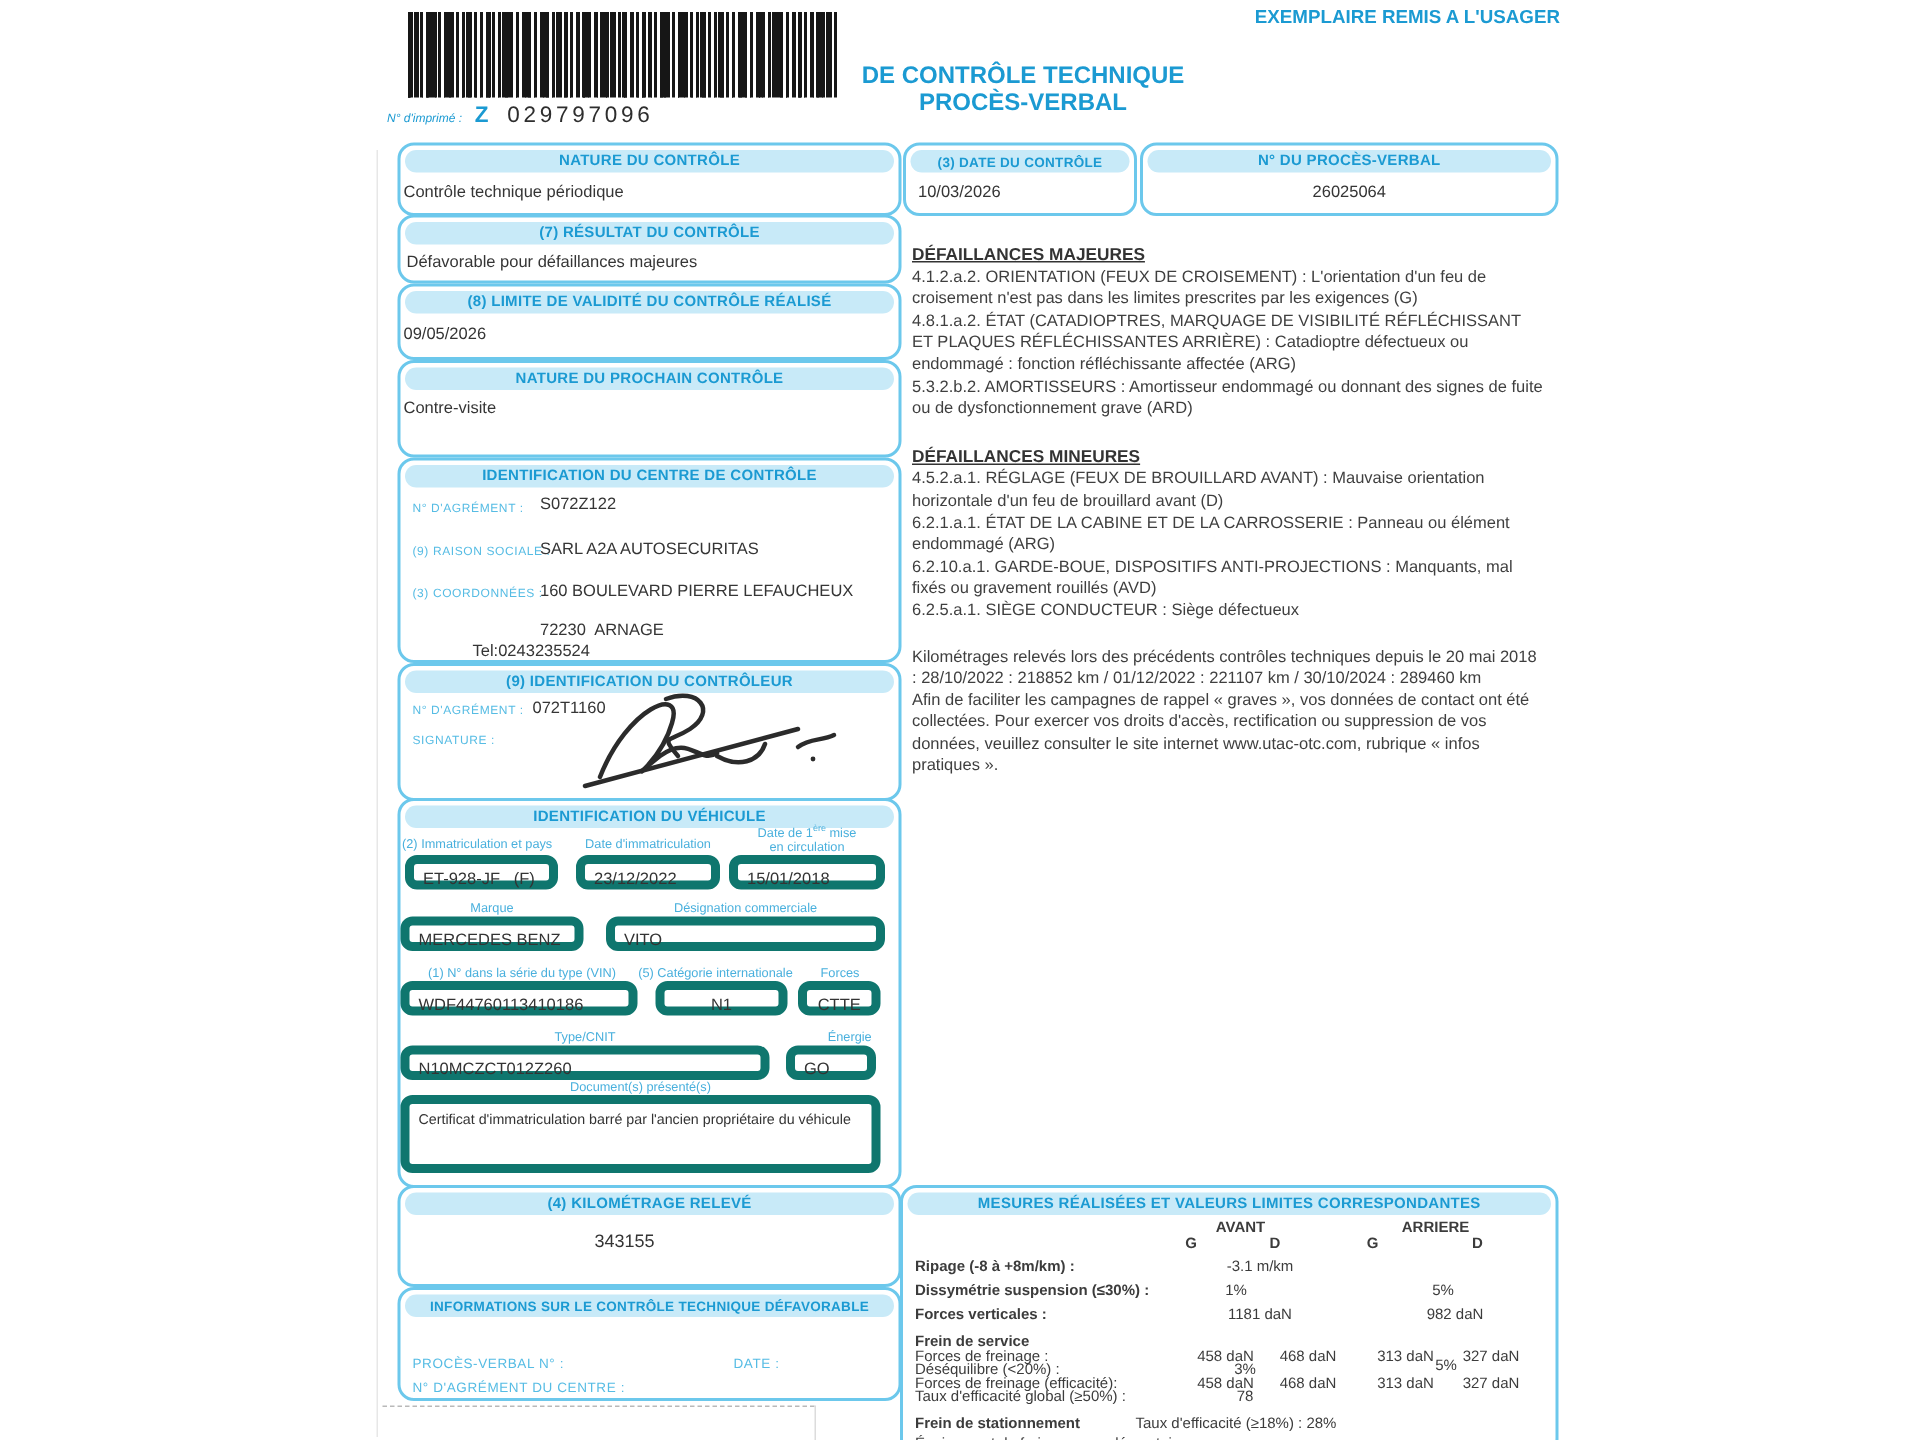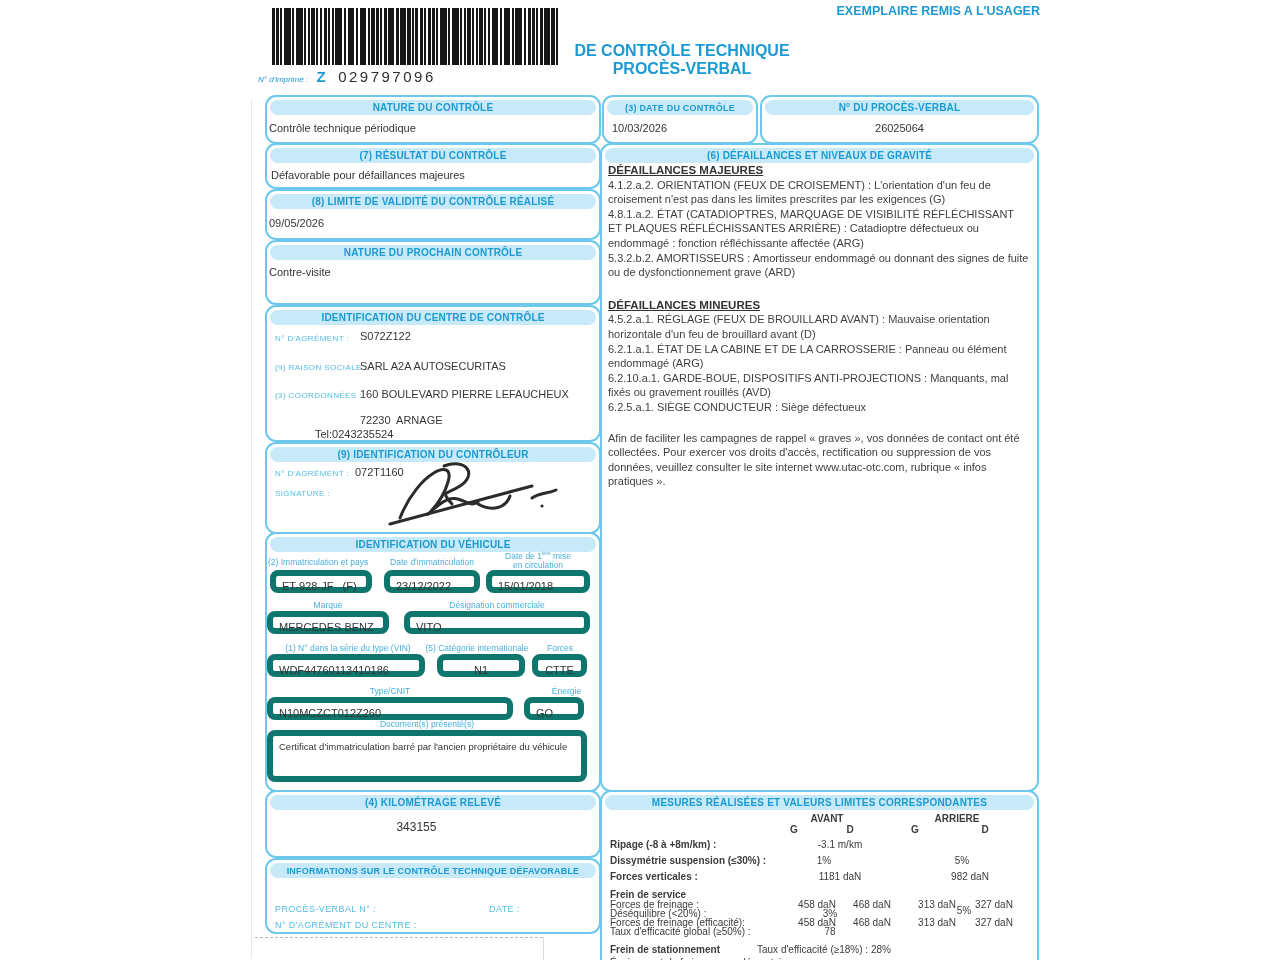--- a/index.html
+++ b/index.html
@@ -138,35 +138,33 @@
   <div class="sub" style="left:532px;top:654px;width:55px;height:23px;padding-left:0;text-align:center;">CTTE</div>
 
   <div class="slbl" style="left:267px;top:687px;width:246px;">Type/CNIT</div>
   <div class="slbl" style="left:534px;top:687px;width:65px;">Énergie</div>
   <div class="sub" style="left:267px;top:697px;width:246px;height:23px;">N10MCZCT012Z260</div>
   <div class="sub" style="left:524px;top:697px;width:60px;height:23px;">GO</div>
 
   <div class="slbl" style="left:267px;top:720px;width:320px;">Document(s) présenté(s)</div>
   <div class="sub" style="left:267px;top:730px;width:320px;height:52px;font-size:9.5px;white-space:normal;padding:5px 8px 0 6px;">Certificat d'immatriculation barré par l'ancien propriétaire du véhicule</div>
 
-  <div class="box" style="left:600px;top:143px;width:435px;height:645px;">
-    <div class="bar">(6) DÉFAILLANCES ET NIVEAUX DE GRAVITÉ</div>
-  </div>
   <div class="defect-content">
     <p class="defect-title">DÉFAILLANCES MAJEURES</p>
     <p class="defect-item">4.1.2.a.2. ORIENTATION (FEUX DE CROISEMENT) : L'orientation d'un feu de croisement n'est pas dans les limites prescrites par les exigences (G)</p>
     <p class="defect-item">4.8.1.a.2. ÉTAT (CATADIOPTRES, MARQUAGE DE VISIBILITÉ RÉFLÉCHISSANT ET PLAQUES RÉFLÉCHISSANTES ARRIÈRE) : Catadioptre défectueux ou endommagé : fonction réfléchissante affectée (ARG)</p>
     <p class="defect-item">5.3.2.b.2. AMORTISSEURS : Amortisseur endommagé ou donnant des signes de fuite ou de dysfonctionnement grave (ARD)</p>
     <div class="gap" style="height:18px;"></div>
     <p class="defect-title">DÉFAILLANCES MINEURES</p>
     <p class="defect-item">4.5.2.a.1. RÉGLAGE (FEUX DE BROUILLARD AVANT) : Mauvaise orientation horizontale d'un feu de brouillard avant (D)</p>
     <p class="defect-item">6.2.1.a.1. ÉTAT DE LA CABINE ET DE LA CARROSSERIE : Panneau ou élément endommagé (ARG)</p>
     <p class="defect-item">6.2.10.a.1. GARDE-BOUE, DISPOSITIFS ANTI-PROJECTIONS : Manquants, mal fixés ou gravement rouillés (AVD)</p>
     <p class="defect-item">6.2.5.a.1. SIÈGE CONDUCTEUR : Siège défectueux</p>
     <div class="gap" style="height:16px;"></div>
+    <p class="defect-item">Kilométrages relevés lors des précédents contrôles techniques depuis le 20 mai 2018 : 28/10/2022 : 218852 km / 01/12/2022 : 221107 km / 30/10/2024 : 289460 km</p>
     <p class="defect-item">Afin de faciliter les campagnes de rappel « graves », vos données de contact ont été collectées. Pour exercer vos droits d'accès, rectification ou suppression de vos données, veuillez consulter le site internet www.utac-otc.com, rubrique « infos pratiques ».</p>
   </div>
 
   <div class="box" style="left:265px;top:790px;width:332px;height:64px;">
     <div class="bar">(4) KILOMÉTRAGE RELEVÉ</div>
     <div class="val" style="left:0;top:28px;width:90%;text-align:center;font-size:12px;">343155</div>
   </div>
 
   <div class="box" style="left:265px;top:858px;width:332px;height:72px;">
     <div class="bar bar-sm">INFORMATIONS SUR LE CONTRÔLE TECHNIQUE DÉFAVORABLE</div>

